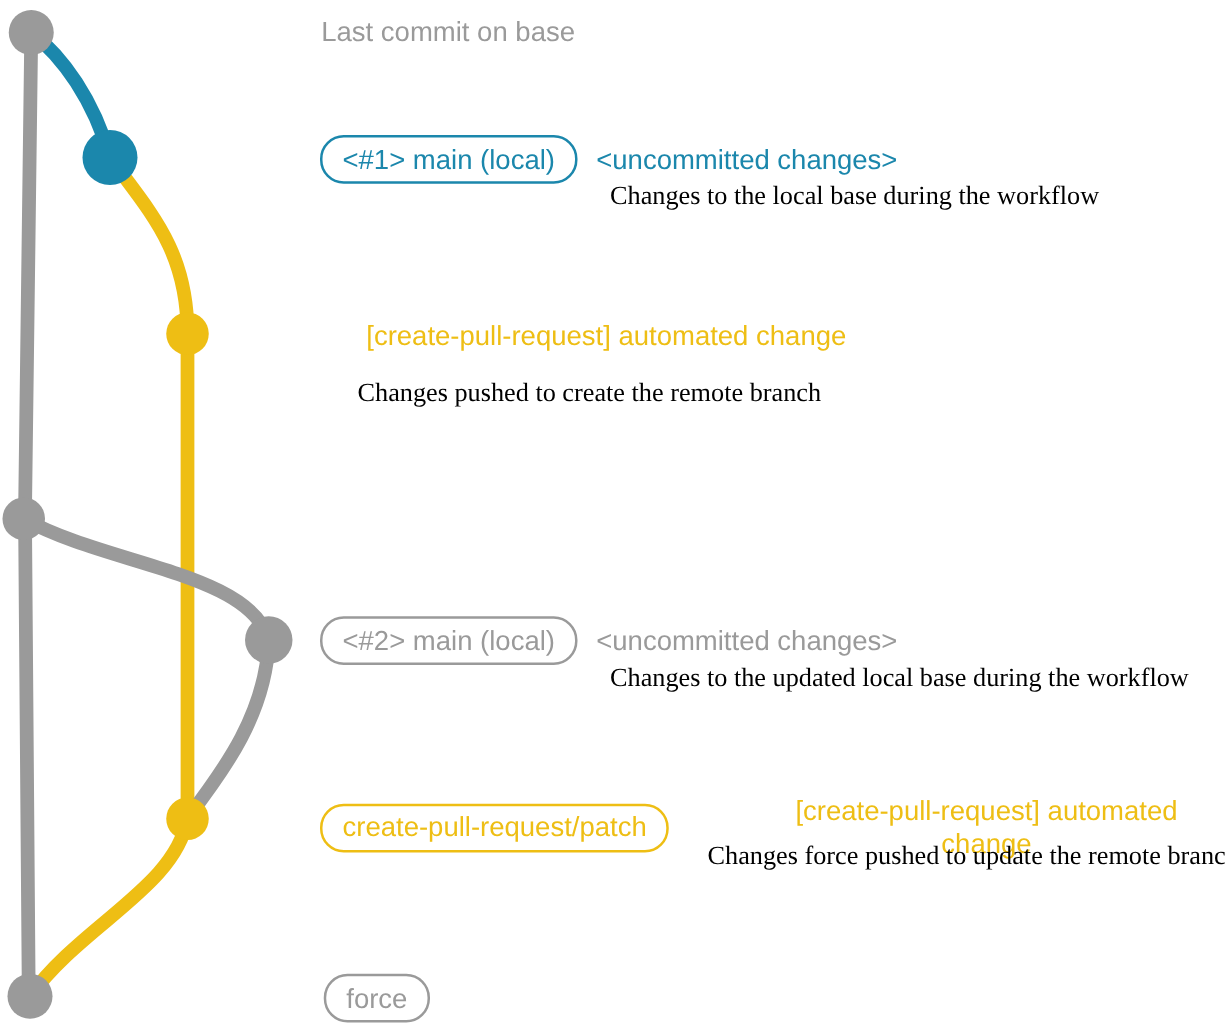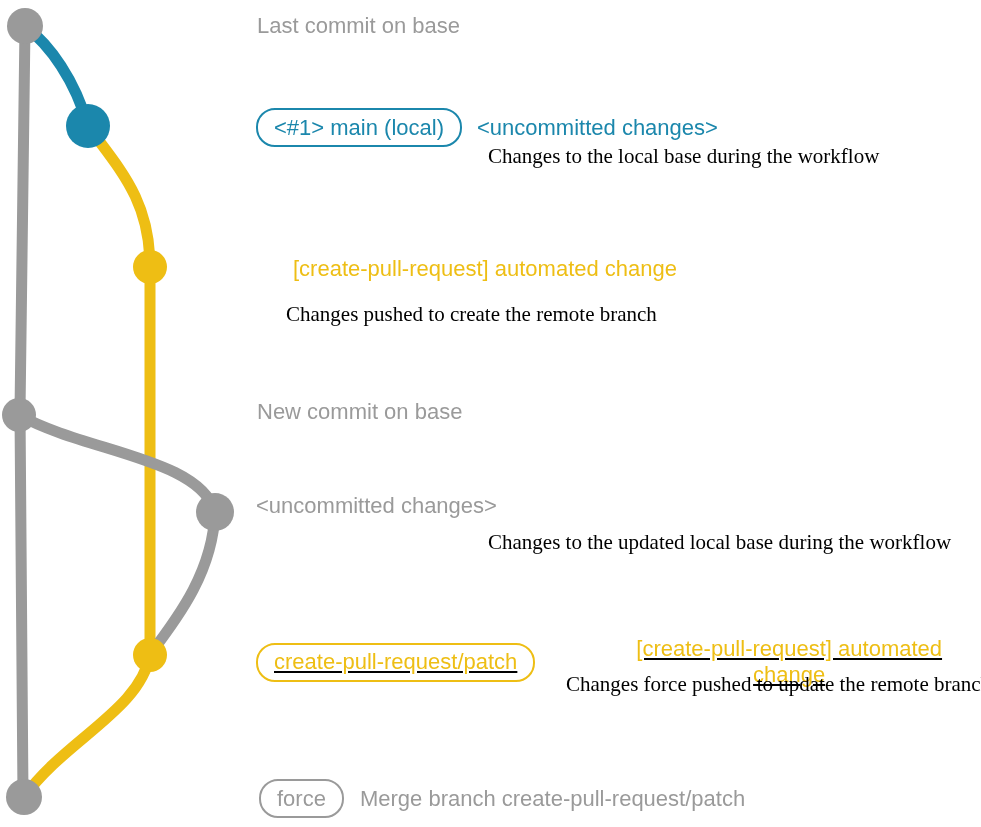--- a/index.html
+++ b/index.html
@@ -49,21 +49,21 @@
     border-radius: 19px;
     font-size: 22px;
     white-space: nowrap;
     background: var(--bg, #ffffff);
   }
   .tag.teal   { color: var(--teal);   border-color: var(--teal); }
   .tag.gray   { color: var(--gray);   border-color: var(--gray); }
   .tag.yellow { color: var(--yellow); border-color: var(--yellow); }
 
   .gap15 { gap: 15px; }
-  .gap14 { gap: 26px; text-decoration: underline; }
+  .gap14 { gap: 26px; }
   .gap16 { gap: 16px; }
 </style>
 </head>
 <body>
 
 <div class="stage">
 
   <svg class="graph" width="981" height="827" viewBox="0 0 981 827">
 
     <path class="stroke s-yellow" d="M150,267 L150,655"></path>
@@ -87,31 +87,30 @@
 
   <div class="row gap15" style="left:256px; top:108px;">
     <span class="tag teal">&lt;#1&gt; main (local)</span>
     <span class="sans22 teal-text">&lt;uncommitted changes&gt;</span>
   </div>
   <div class="serif-note" style="left:488px; top:144px;">Changes to the local base during the workflow</div>
 
   <div class="abs sans22 yellow-text" style="left:257px; top:256px;">[create-pull-request] automated change</div>
   <div class="serif-note" style="left:270px; top:302px;margin-left:16px;">Changes pushed to create the remote branch</div>
 
-  <div class="abs sans22 gray-text" style="left:257px; top:399px;">New commit on base</div>
 
   <div class="row gap15" style="left:256px; top:493px;">
+    <span class="tag gray">&lt;#2&gt; main (local)</span>
     <span class="sans22 gray-text">&lt;uncommitted changes&gt;</span>
   </div>
   <div class="serif-note" style="left:488px; top:530px;">Changes to the updated local base during the workflow</div>
 
   <div class="row gap14" style="left:256px; top:636px;">
     <span class="tag yellow">create-pull-request/patch</span>
     <span class="sans22 yellow-text">[create-pull-request] automated change</span>
   </div>
   <div class="serif-note" style="left:566px; top:672px;">Changes force pushed to update the remote branch</div>
 
   <div class="row gap16" style="left:259px; top:779px;">
     <span class="tag gray">force</span>
-    <span class="sans22 gray-text">Merge branch create-pull-request/patch</span>
   </div>
 
 </div>
 
 </body></html>

